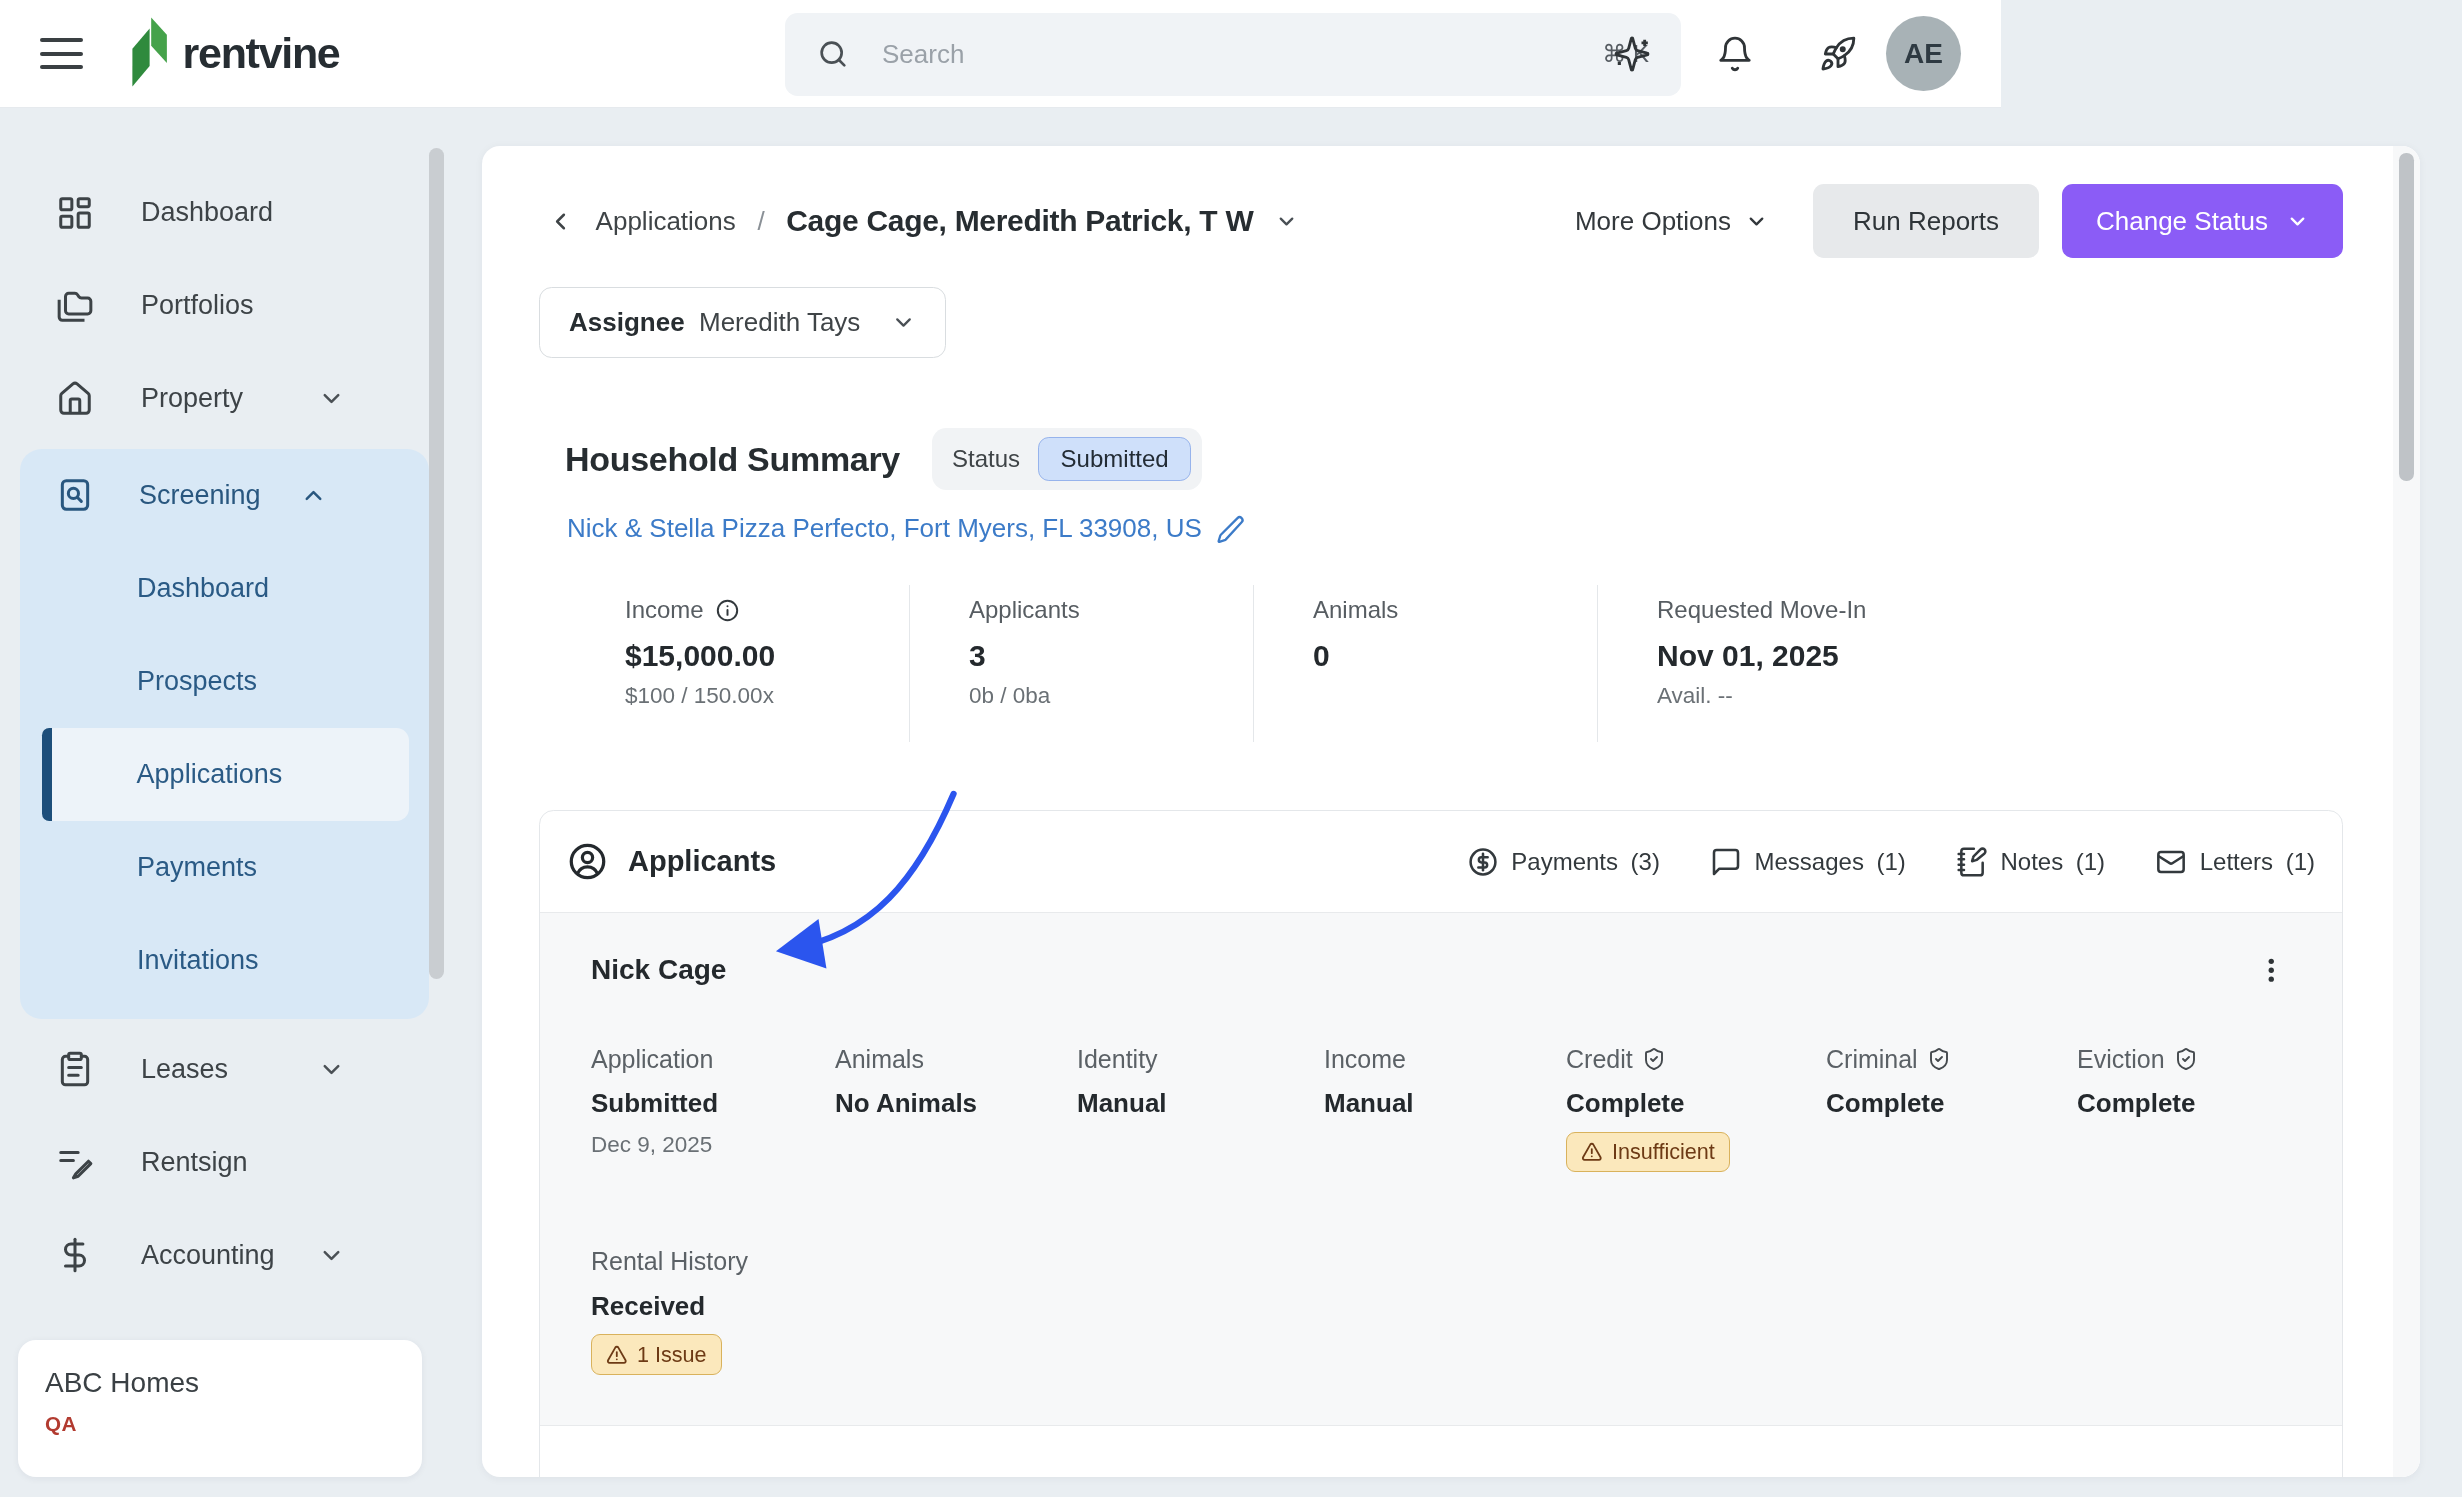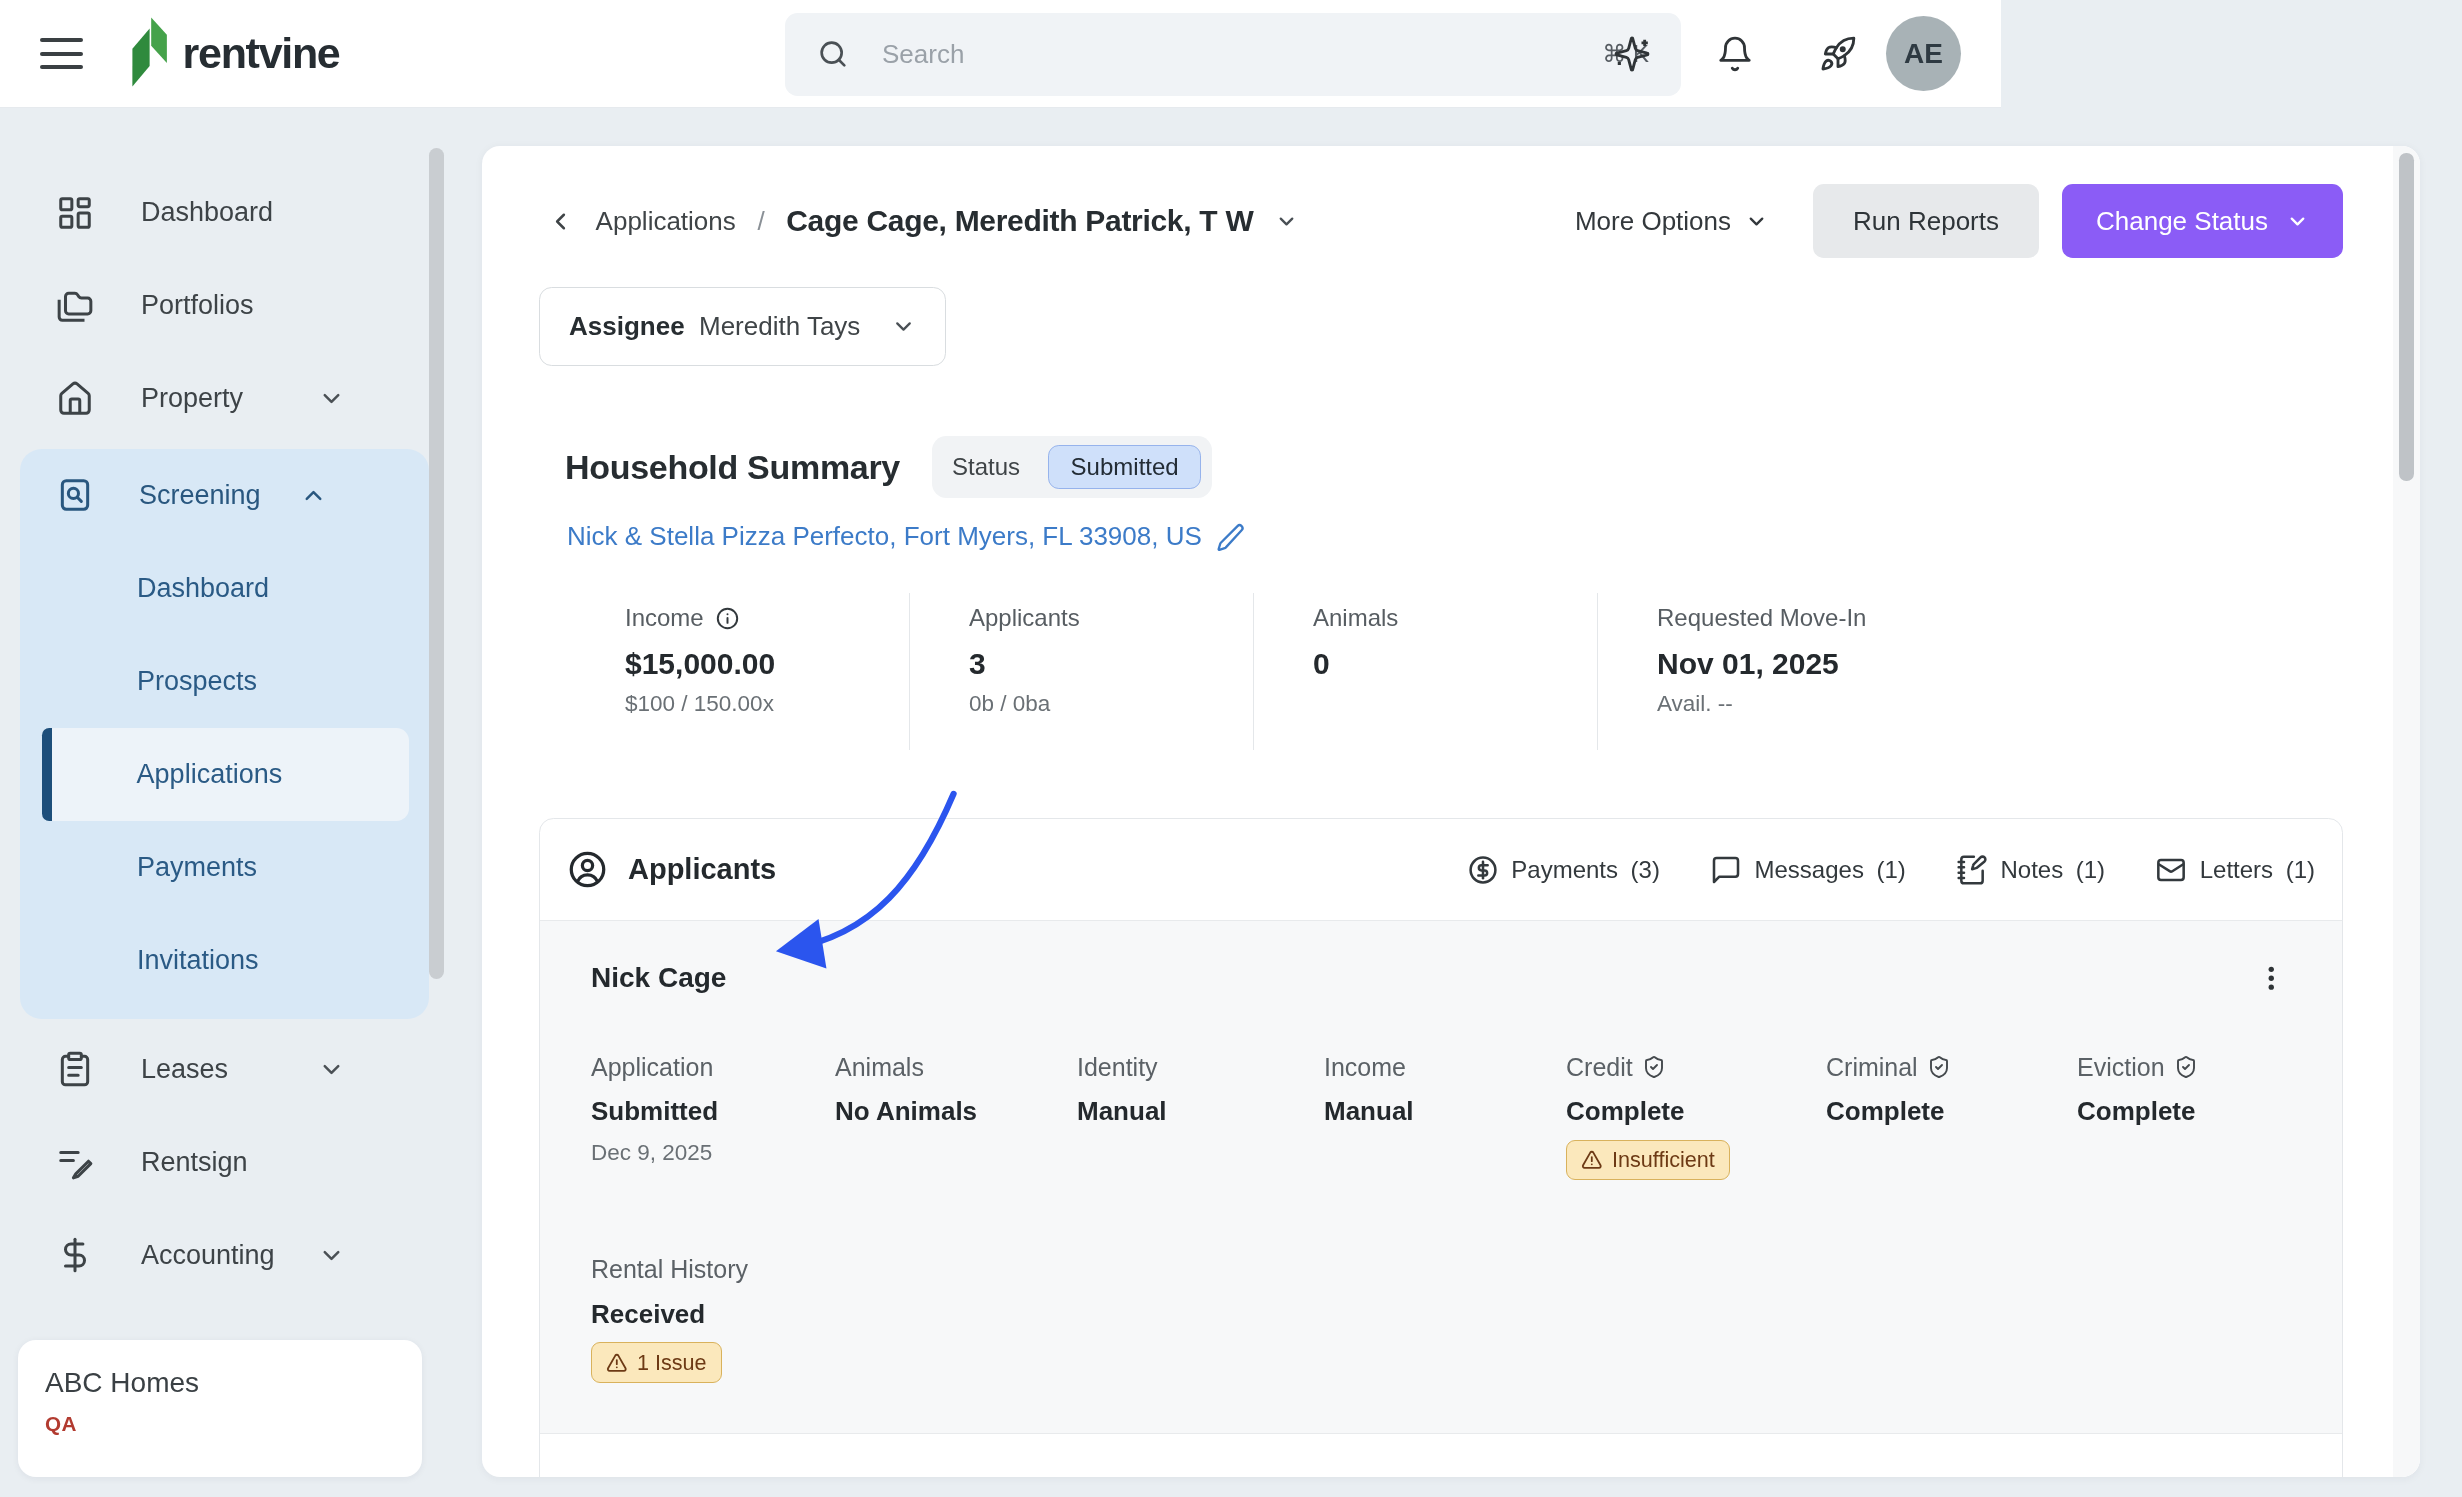--- a/index.html
+++ b/index.html
@@ -54,28 +54,28 @@
   .crumbs { display:flex; align-items:center; gap:21.6px; margin-left:8px; }
   .crumb-parent { font-size:26px; color:#3f4447; cursor:pointer; }
   .crumb-sep { font-size:26px; color:#8a9096; }
   .crumb-title { font-size:30px; font-weight:700; color:#272d31; letter-spacing:-0.3px; }
   .hdr-actions { margin-left:auto; display:flex; align-items:center; gap:23px; }
   .more-opt { display:flex; align-items:center; gap:14.4px; font-size:26px; color:#33383c; cursor:pointer; margin-right:21.6px; }
   .btn { height:74px; border-radius:10.8px; display:flex; align-items:center; font-size:26px; cursor:pointer; }
   .btn-gray { background:#e7e9eb; color:#2e3438; padding:0 40px; }
   .btn-green { background:#8b5cf6; color:#ffffff; padding:0 34px; gap:18px; }
 
-  .assignee { margin-top:29px; display:inline-flex; align-items:center; height:79px; border:1.8px solid #d9dde0;
+  .assignee { margin-top:29px; display:inline-flex; align-items:center; height:71px; border:1.8px solid #d9dde0;
               border-radius:12.6px; padding:11px 29px; cursor:pointer; }
   .assignee .lab { font-size:26px; font-weight:700; color:#272d31; }
   .assignee .val { font-size:26px; color:#3f4447; margin-left:14.4px; margin-right:30.5px; }
 
   .hh-row { margin-top:70px; margin-left:26px; display:flex; align-items:center; gap:32px; }
   .hh-title { font-size:34px; font-weight:700; color:#272d31; letter-spacing:-0.3px; }
-  .status-wrap { background:#f1f3f5; border-radius:14.4px; padding:9px 10.8px 9px 20px; display:flex; align-items:center; gap:28px; }
+  .status-wrap { background:#f1f3f5; border-radius:14.4px; padding:9px 10.8px 9px 20px; display:flex; align-items:center; gap:18px; }
   .status-label { font-size:24px; color:#3f4447; }
   .status-pill { background:#cfe0fa; border:1.8px solid #96b3ec; border-radius:10.8px; padding:7.2px 21.6px; font-size:24px; color:#232c35; }
 
   .addr-row { margin-top:23px; margin-left:28px; display:flex; align-items:center; gap:14.4px; color:#3c7bc8; }
   .addr-link { font-size:26px; color:#3c7bc8; text-decoration:none; cursor:pointer; }
 
   .stats { margin-top:41px; margin-left:86px; display:flex; height:157px; }
   .stat { padding-top:10.8px; }
   .stat .s-label { display:flex; align-items:center; gap:10.8px; font-size:24px; color:#575d62; }
   .stat .s-value { margin-top:14.4px; font-size:30px; font-weight:700; color:#24292d; }

